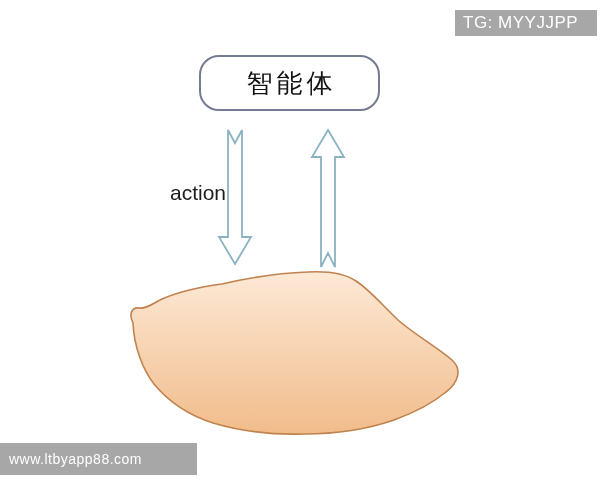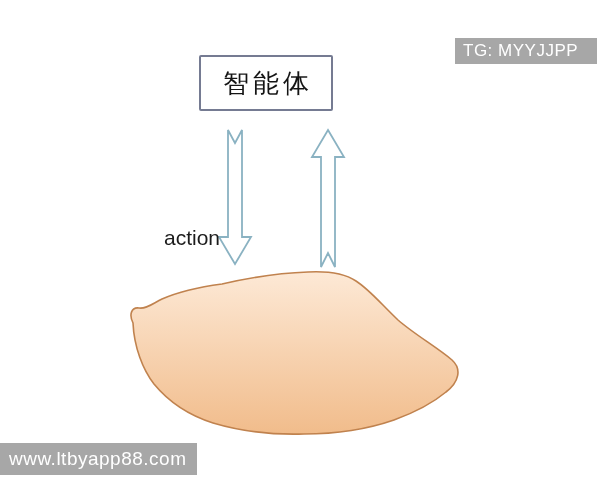--- a/index.html
+++ b/index.html
@@ -14,52 +14,52 @@
   .wm{
     position:absolute;
     background:var(--c-watermark_bg,#a7a7a7);
     color:var(--c-watermark_text,#ffffff);
     display:flex;align-items:center;
     box-sizing:border-box;
     letter-spacing:0.5px;
   }
   .wm-top{
     left:455px;top:10px;width:142px;height:26px;
-    font-size:17px;padding-left:8px;margin-top:28px;
+    font-size:17px;padding-left:8px;
   }
   .wm-bottom{
     left:0;top:443px;width:197px;height:32px;
-    font-size:19px;padding-left:9px;
+    font-size:14px;padding-left:9px;
   }
 
   
   .agent-box{
-    position:absolute;left:199px;top:55px;width:134px;height:56px;
+    position:absolute;left:199px;top:55px;width:181px;height:56px;
     box-sizing:border-box;
     border:2px solid var(--c-box_border,#757b92);
-    border-radius:2px;
+    border-radius:20px;
     background:#ffffff;
     display:flex;align-items:center;justify-content:center;
   }
   .agent-box .label{
     font-family:"Liberation Serif", serif;
     font-size:26px;color:#141414;
     letter-spacing:4px;
     padding-left:4px; 
   }
 
   
   svg.layer{position:absolute;left:0;top:0;}
 
   .arrow-label{
     position:absolute;
     color:#1c1c1c;font-size:21px;line-height:21px;
     white-space:nowrap;
   }
-  .label-action{left:164px;top:182px;margin-top:45px;}
+  .label-action{left:170px;top:182px;}
   .label-feedback{left:341px;top:187px;}
 
   .env-label{
     position:absolute;left:238px;top:333px;width:120px;
     text-align:center;
     font-family:"Liberation Serif", serif;
     font-size:31px;color:#141414;
     letter-spacing:9px;
     padding-left:9px; 
     box-sizing:border-box;

